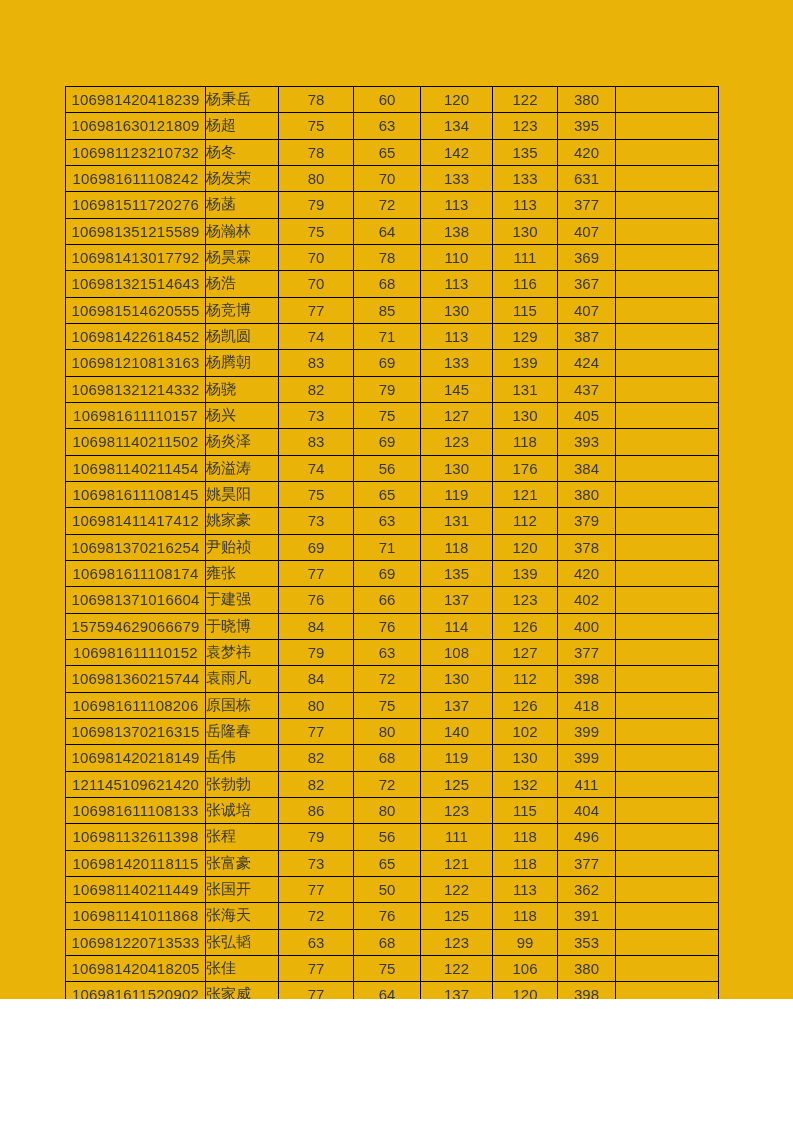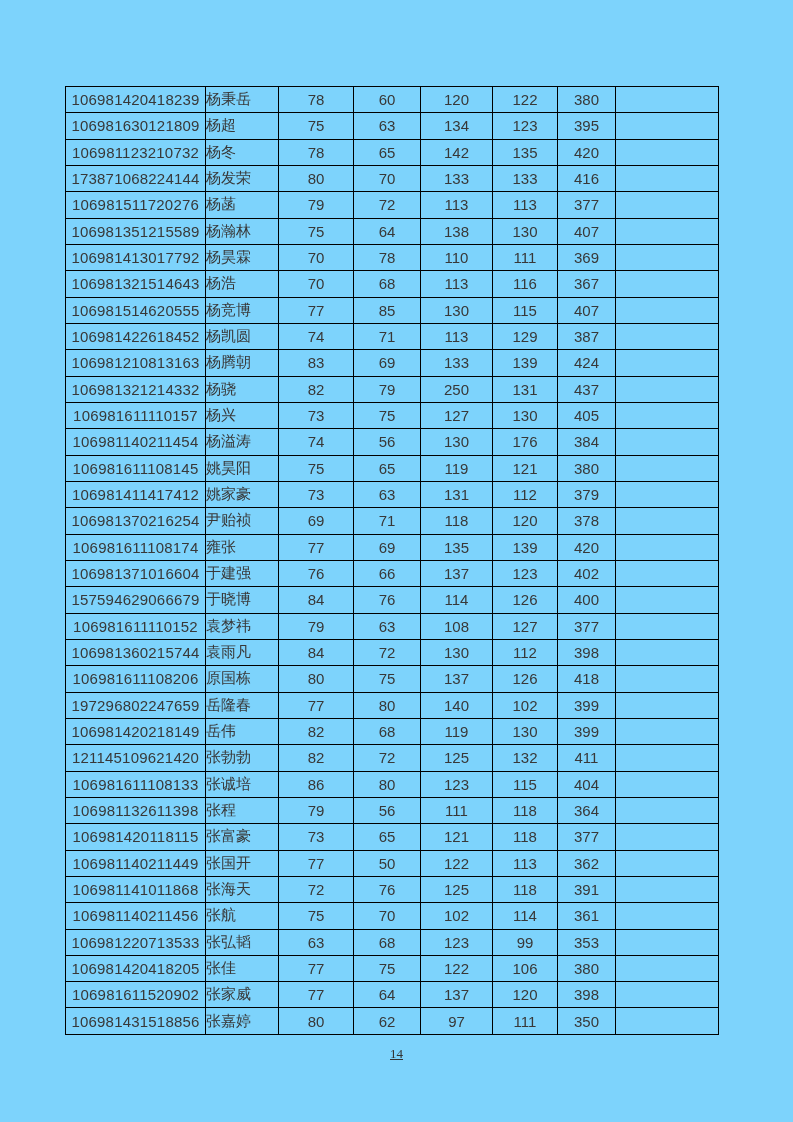--- a/index.html
+++ b/index.html
@@ -1,20 +1,20 @@
 <!DOCTYPE html>
 <html><head>
 <meta charset="utf-8">
 <style>
   html, body { margin: 0; padding: 0; background: #ffffff; }
   .page {
     position: relative;
     width: 793px;
-    height: 1122px;
-    background: #7dd3fc;
+    height: 999px;
+    background: #eab308;
     font-family: "Liberation Sans", "DejaVu Sans", sans-serif;
     overflow: hidden;
   }
   table.score-table {
     position: absolute;
     left: 65px;
     top: 86px;
     width: 653px;
     height: 949px;
     border-collapse: collapse;
@@ -90,27 +90,27 @@
           <td class="c-name">杨冬</td>
           <td class="c-num">78</td>
           <td class="c-num">65</td>
           <td class="c-num">142</td>
           <td class="c-num">135</td>
           <td class="c-num">420</td>
           <td class="c-blank"></td>
         </tr>
 
         <tr>
-          <td class="c-id">173871068224144</td>
+          <td class="c-id">106981611108242</td>
           <td class="c-name">杨发荣</td>
           <td class="c-num">80</td>
           <td class="c-num">70</td>
           <td class="c-num">133</td>
           <td class="c-num">133</td>
-          <td class="c-num">416</td>
+          <td class="c-num">631</td>
           <td class="c-blank"></td>
         </tr>
 
         <tr>
           <td class="c-id">106981511720276</td>
           <td class="c-name">杨菡</td>
           <td class="c-num">79</td>
           <td class="c-num">72</td>
           <td class="c-num">113</td>
           <td class="c-num">113</td>
@@ -183,37 +183,47 @@
           <td class="c-num">139</td>
           <td class="c-num">424</td>
           <td class="c-blank"></td>
         </tr>
 
         <tr>
           <td class="c-id">106981321214332</td>
           <td class="c-name">杨骁</td>
           <td class="c-num">82</td>
           <td class="c-num">79</td>
-          <td class="c-num">250</td>
+          <td class="c-num">145</td>
           <td class="c-num">131</td>
           <td class="c-num">437</td>
           <td class="c-blank"></td>
         </tr>
 
         <tr>
           <td class="c-id">106981611110157</td>
           <td class="c-name">杨兴</td>
           <td class="c-num">73</td>
           <td class="c-num">75</td>
           <td class="c-num">127</td>
           <td class="c-num">130</td>
           <td class="c-num">405</td>
           <td class="c-blank"></td>
         </tr>
 
+        <tr>
+          <td class="c-id">106981140211502</td>
+          <td class="c-name">杨炎泽</td>
+          <td class="c-num">83</td>
+          <td class="c-num">69</td>
+          <td class="c-num">123</td>
+          <td class="c-num">118</td>
+          <td class="c-num">393</td>
+          <td class="c-blank"></td>
+        </tr>
 
         <tr>
           <td class="c-id">106981140211454</td>
           <td class="c-name">杨溢涛</td>
           <td class="c-num">74</td>
           <td class="c-num">56</td>
           <td class="c-num">130</td>
           <td class="c-num">176</td>
           <td class="c-num">384</td>
           <td class="c-blank"></td>
@@ -313,21 +323,21 @@
           <td class="c-name">原国栋</td>
           <td class="c-num">80</td>
           <td class="c-num">75</td>
           <td class="c-num">137</td>
           <td class="c-num">126</td>
           <td class="c-num">418</td>
           <td class="c-blank"></td>
         </tr>
 
         <tr>
-          <td class="c-id">197296802247659</td>
+          <td class="c-id">106981370216315</td>
           <td class="c-name">岳隆春</td>
           <td class="c-num">77</td>
           <td class="c-num">80</td>
           <td class="c-num">140</td>
           <td class="c-num">102</td>
           <td class="c-num">399</td>
           <td class="c-blank"></td>
         </tr>
 
         <tr>
@@ -363,21 +373,21 @@
           <td class="c-blank"></td>
         </tr>
 
         <tr>
           <td class="c-id">106981132611398</td>
           <td class="c-name">张程</td>
           <td class="c-num">79</td>
           <td class="c-num">56</td>
           <td class="c-num">111</td>
           <td class="c-num">118</td>
-          <td class="c-num">364</td>
+          <td class="c-num">496</td>
           <td class="c-blank"></td>
         </tr>
 
         <tr>
           <td class="c-id">106981420118115</td>
           <td class="c-name">张富豪</td>
           <td class="c-num">73</td>
           <td class="c-num">65</td>
           <td class="c-num">121</td>
           <td class="c-num">118</td>
@@ -401,30 +411,20 @@
           <td class="c-id">106981141011868</td>
           <td class="c-name">张海天</td>
           <td class="c-num">72</td>
           <td class="c-num">76</td>
           <td class="c-num">125</td>
           <td class="c-num">118</td>
           <td class="c-num">391</td>
           <td class="c-blank"></td>
         </tr>
 
-        <tr>
-          <td class="c-id">106981140211456</td>
-          <td class="c-name">张航</td>
-          <td class="c-num">75</td>
-          <td class="c-num">70</td>
-          <td class="c-num">102</td>
-          <td class="c-num">114</td>
-          <td class="c-num">361</td>
-          <td class="c-blank"></td>
-        </tr>
 
         <tr>
           <td class="c-id">106981220713533</td>
           <td class="c-name">张弘韬</td>
           <td class="c-num">63</td>
           <td class="c-num">68</td>
           <td class="c-num">123</td>
           <td class="c-num">99</td>
           <td class="c-num">353</td>
           <td class="c-blank"></td>

